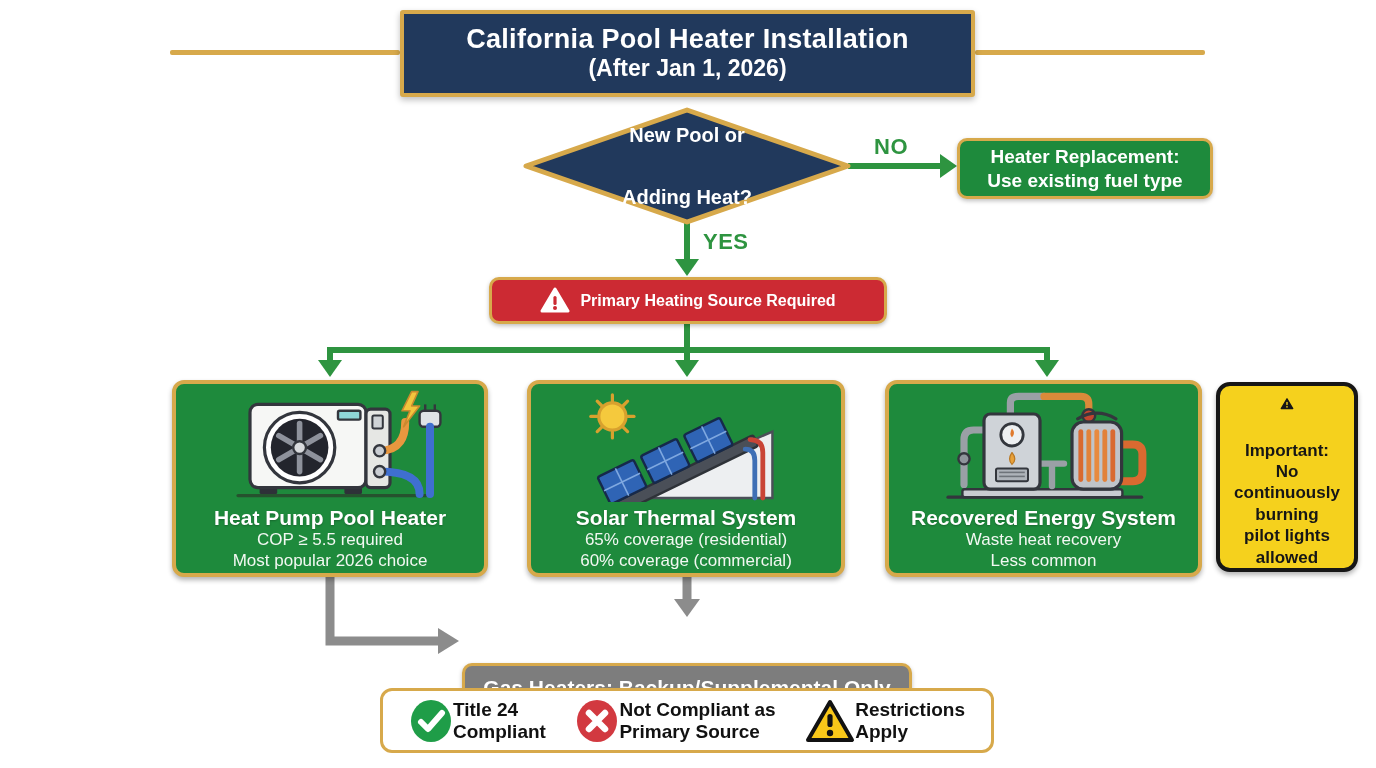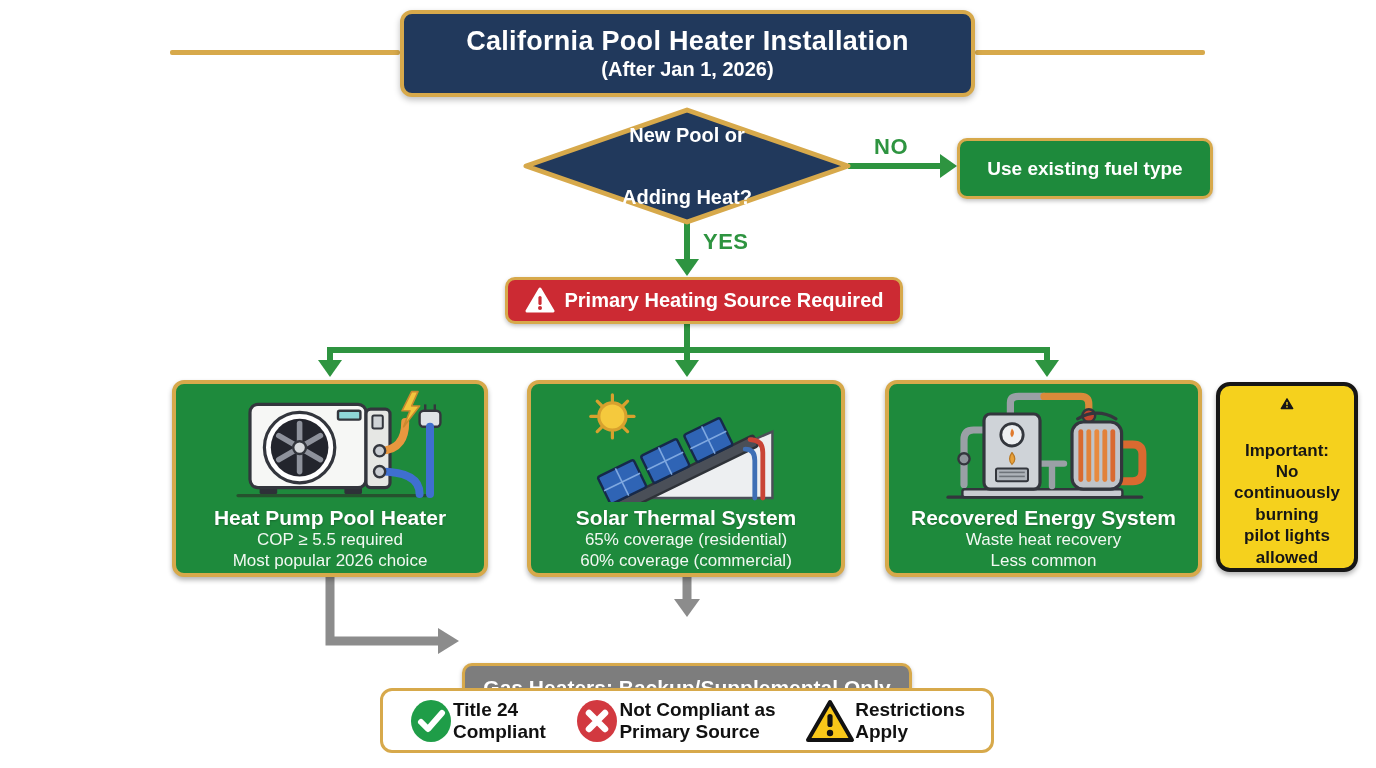--- a/index.html
+++ b/index.html
@@ -6,45 +6,45 @@
   .canvas{position:relative;width:1376px;height:768px;background:#ffffff;overflow:hidden;
           font-family:"Liberation Sans",sans-serif;}
   .abs{position:absolute;}
   .z2{z-index:2;}
 
   
   .gold-line{background:#d7a94b;height:5px;border-radius:2px;}
 
   
   .title-box{left:400px;top:10px;width:575px;height:87px;background:#21395c;
-             border:4px solid #d7a94b;border-radius:12px;box-sizing:border-box;
+             border:4px solid #d7a94b;border-radius:3px;box-sizing:border-box;
              display:flex;flex-direction:column;align-items:center;justify-content:center;
              box-shadow:0 3px 6px rgba(0,0,0,.25);}
   .title-main{color:#fff;font-weight:bold;font-size:27px;letter-spacing:.3px;line-height:1.15;}
-  .title-sub{color:#fff;font-weight:bold;font-size:20px;line-height:1.2;}
+  .title-sub{color:#fff;font-weight:bold;font-size:23px;line-height:1.2;}
 
   
   .diamond-text{left:557px;top:134px;width:260px;height:64px;display:flex;flex-direction:column;
                 align-items:center;justify-content:center;color:#fff;font-weight:bold;
                 font-size:20px;line-height:1.25;z-index:3;text-align:center;gap:37px;}
   .branch-label{color:#2e9440;font-weight:bold;font-size:22px;letter-spacing:.5px;}
 
   
   .replace-box{left:957px;top:138px;width:256px;height:61px;background:#1e8a3c;
                border:3px solid #d7a94b;border-radius:10px;box-sizing:border-box;
                display:flex;flex-direction:column;align-items:center;justify-content:center;
                color:#fff;font-weight:bold;font-size:19px;line-height:1.25;
                box-shadow:0 2px 4px rgba(0,0,0,.25);}
 
   
   .required-box{left:489px;top:277px;width:398px;height:47px;background:#cc2a33;
                 border:3px solid #d7a94b;border-radius:10px;box-sizing:border-box;
                 display:flex;align-items:center;justify-content:center;gap:10px;
-                color:#fff;font-weight:bold;font-size:20px;
-                box-shadow:0 2px 4px rgba(0,0,0,.25);margin-left:16px;}
+                color:#fff;font-weight:bold;font-size:16px;
+                box-shadow:0 2px 4px rgba(0,0,0,.25);}
 
   
   .option-box{top:380px;height:197px;background:#1e8a3c;border:4px solid #d7a94b;
               border-radius:12px;box-sizing:border-box;display:flex;flex-direction:column;
               align-items:center;box-shadow:0 3px 5px rgba(0,0,0,.3);}
   .opt-illu{height:116px;margin-top:4px;display:flex;align-items:center;justify-content:center;}
   .opt-title{color:#fff;font-weight:bold;font-size:21px;line-height:1.2;margin-top:1px;
              text-shadow:0 1px 2px rgba(0,0,0,.25);}
   .opt-line{color:#f2f8f2;font-size:17px;line-height:1.22;}
 
@@ -115,20 +115,21 @@
 
   <div class="abs diamond-text">
     <span>New Pool or</span>
     <span>Adding Heat?</span>
   </div>
 
   <div class="abs z2 branch-label" style="left:874px;top:134px;">NO</div>
   <div class="abs z2 branch-label" style="left:703px;top:229px;">YES</div>
 
   <div class="abs z2 replace-box">
+    <span>Heater Replacement:</span>
     <span>Use existing fuel type</span>
   </div>
 
   <div class="abs z2 required-box">
     <svg width="30" height="27" viewBox="0 0 30 27">
       <path d="M15 2 L28 24 L2 24 Z" fill="#ffffff" stroke="#ffffff" stroke-width="3" stroke-linejoin="round"></path>
       <rect x="13.4" y="9" width="3.2" height="9" rx="1.6" fill="#cc2a33"></rect>
       <circle cx="15" cy="21" r="2" fill="#cc2a33"></circle>
     </svg>
     <span>Primary Heating Source Required</span>

